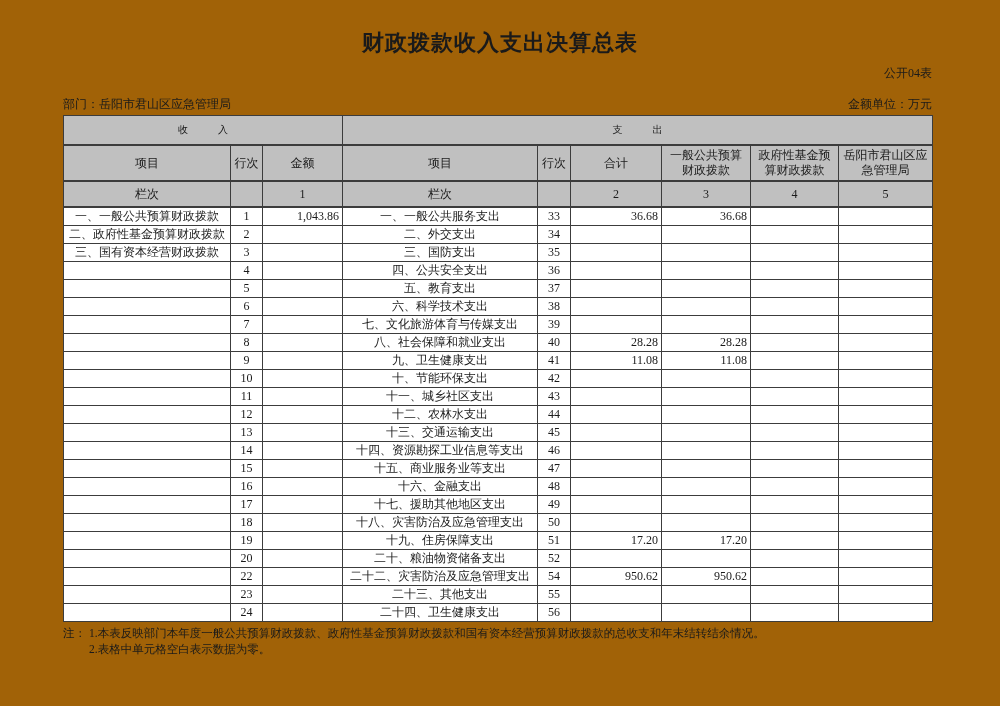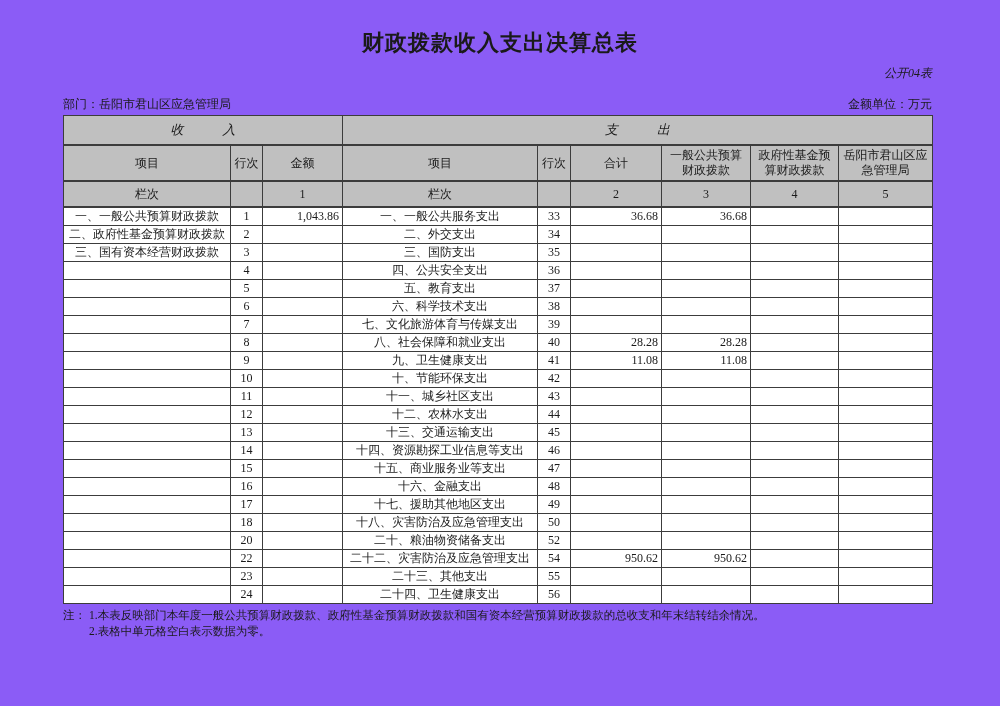--- a/index.html
+++ b/index.html
@@ -2,33 +2,33 @@
 <html lang="zh"><head>
 <meta charset="utf-8">
 <style>
   html,body { margin:0; padding:0; background:#ffffff; }
   body {
     width:1000px; height:706px;
     font-family:"Liberation Serif","DejaVu Serif",serif;
     color:#1a1a1a;
     -webkit-font-smoothing:antialiased;
   }
-  .page { position:relative; width:1000px; height:706px; background:#8b5cf6; overflow:hidden; }
+  .page { position:relative; width:1000px; height:706px; background:#a16207; overflow:hidden; }
 
   .title {
     margin:28px 0 0 0;
     text-align:center;
     font-size:22px;
     font-weight:bold;
     letter-spacing:1px;
   }
 
   .content { width:869px; margin-left:63px; }
 
-  .code-line { text-align:right; font-size:12px; margin-top:7px; height:15px;font-style:italic; }
+  .code-line { text-align:right; font-size:12px; margin-top:7px; height:15px; }
   .meta-line {
     display:flex; justify-content:space-between; align-items:flex-end;
     font-size:12px; margin-top:17px; margin-bottom:2px; height:16px;
   }
 
   table.fiscal {
     border-collapse:collapse;
     table-layout:fixed;
     width:869px;
     font-size:12px;
@@ -37,21 +37,21 @@
     border:1px solid #3c3c3c;
     overflow:hidden;
     white-space:nowrap;
   }
   table.fiscal thead th {
     background:#c0c0c0;
     font-weight:normal;
     text-align:center;
     vertical-align:middle;
   }
-  tr.h1 th { height:26px; font-size:13px; border-bottom-width:2px;font-style:italic; }
+  tr.h1 th { height:26px; font-size:10px; border-bottom-width:2px; }
   th.section-label { letter-spacing:3em; text-indent:3em; }
   tr.h2 th { height:34px; white-space:normal; line-height:15px; padding:0 3px; border-bottom-width:2px; }
   tr.h3 th { height:22px; border-bottom-width:2px; }
 
   tbody td { height:17px; padding:0 3px; vertical-align:middle; background:#fff; }
   td.c-item { text-align:center; }
   td.c-line { text-align:center; padding:0; }
   td.c-num  { text-align:right; }
 
   .notes { font-size:11.5px; line-height:16px; margin-top:3px; }
@@ -308,20 +308,31 @@
     <td class="c-num"></td>
     <td class="c-item">十八、灾害防治及应急管理支出</td>
     <td class="c-line">50</td>
     <td class="c-num"></td>
     <td class="c-num"></td>
     <td class="c-num"></td>
     <td class="c-num"></td>
   </tr>
           <tr>
     <td class="c-item"></td>
+    <td class="c-line">19</td>
+    <td class="c-num"></td>
+    <td class="c-item">十九、住房保障支出</td>
+    <td class="c-line">51</td>
+    <td class="c-num">17.20</td>
+    <td class="c-num">17.20</td>
+    <td class="c-num"></td>
+    <td class="c-num"></td>
+  </tr>
+          <tr>
+    <td class="c-item"></td>
     <td class="c-line">20</td>
     <td class="c-num"></td>
     <td class="c-item">二十、粮油物资储备支出</td>
     <td class="c-line">52</td>
     <td class="c-num"></td>
     <td class="c-num"></td>
     <td class="c-num"></td>
     <td class="c-num"></td>
   </tr>
           <tr>

